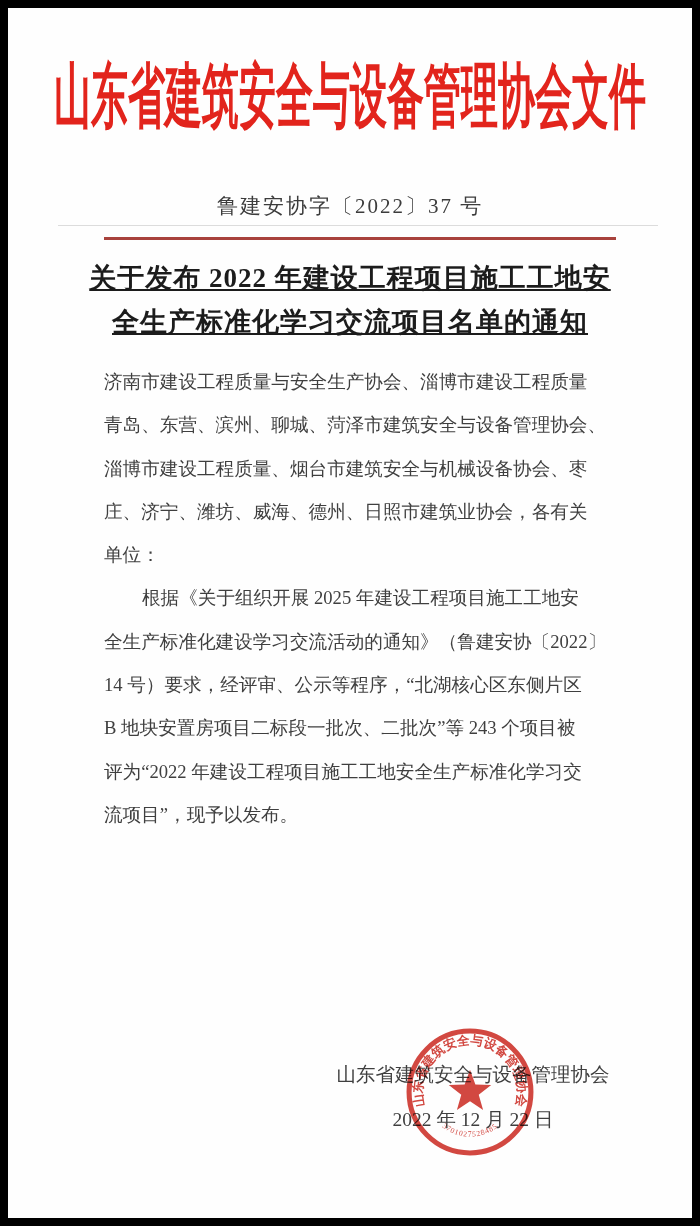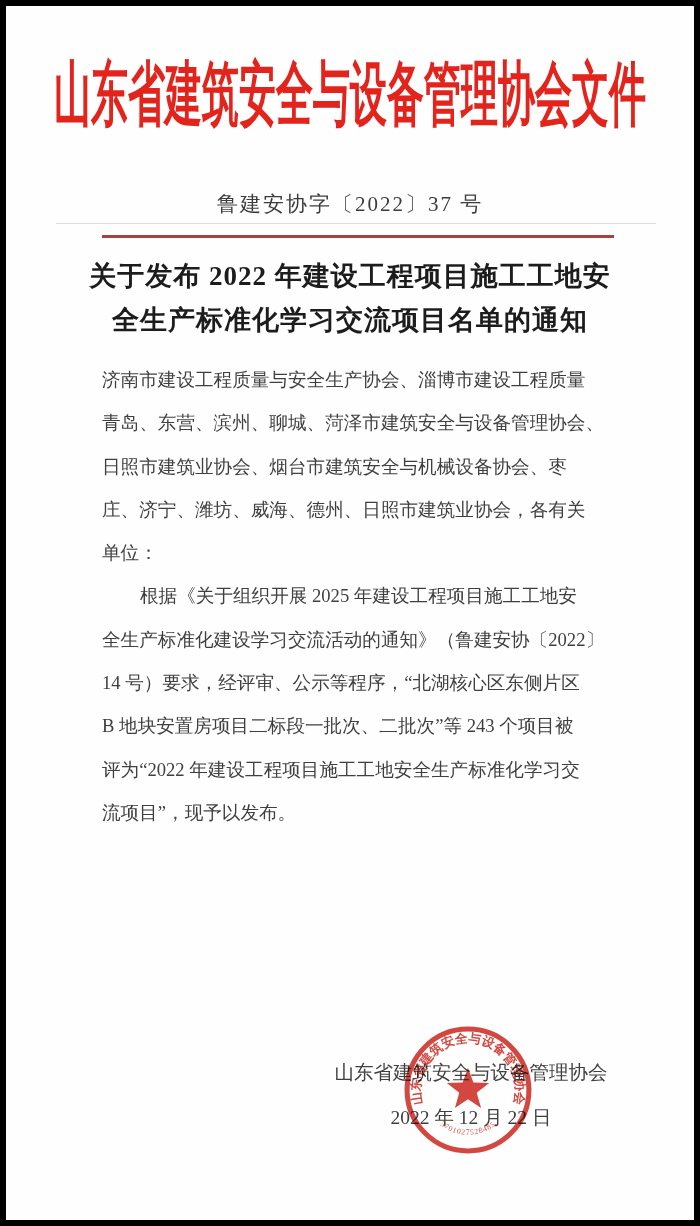--- a/index.html
+++ b/index.html
@@ -1,36 +1,36 @@
 <!DOCTYPE html>
 <html><head>
 <meta charset="utf-8">
 <style>
   html,body{margin:0;padding:0;background:#c9c9c9;}
   .page{
     position:relative;width:700px;height:1226px;box-sizing:border-box;
-    background:#fefefe;border:6px solid #000000;overflow:hidden;
+    background:#fefefe;border:8px solid #000000;overflow:hidden;
     font-family:"Liberation Serif","DejaVu Serif",serif;
   }
   .org-title{
     position:absolute;top:42px;left:0;width:100%;text-align:center;
     font-size:37px;font-weight:bold;color:#e2241c;white-space:nowrap;
     transform:scaleY(1.9);transform-origin:50% 0;
   }
   .doc-number{
     position:absolute;top:184px;left:0;width:100%;text-align:center;
     font-size:21px;color:#3c3c3c;letter-spacing:2px;white-space:nowrap;
   }
   .scan-line{position:absolute;top:217px;left:50px;width:600px;height:1px;background:#dcdcdc;}
   .red-rule{position:absolute;top:229px;left:96px;width:512px;height:3px;background:#a8423c;}
   .doc-title{
     position:absolute;top:248px;left:0;width:100%;margin:0;text-align:center;
     font-size:27px;line-height:44px;font-weight:bold;color:#1c1c1c;letter-spacing:1px;
   }
-  .doc-title .tline{display:block;white-space:nowrap;}
+  .doc-title .tline{display:block;white-space:nowrap;text-decoration:underline;}
   .body-text{
     position:absolute;top:352px;left:96px;width:516px;
     font-size:18.6px;line-height:43.3px;color:#3f3f3f;
   }
   .body-text p{margin:0;padding:0;}
   .para-attachment{margin-top:32px !important;}
   .line{display:block;white-space:nowrap;}
   .indent{padding-left:38px;}
   .signature{
     position:absolute;top:1044px;left:322px;width:286px;text-align:center;
@@ -56,21 +56,21 @@
 
   <h1 class="doc-title">
     <span class="tline">关于发布 2022 年建设工程项目施工工地安</span>
     <span class="tline">全生产标准化学习交流项目名单的通知</span>
   </h1>
 
   <div class="body-text">
     <p>
       <span class="line">济南市建设工程质量与安全生产协会、淄博市建设工程质量</span>
       <span class="line">青岛、东营、滨州、聊城、菏泽市建筑安全与设备管理协会、</span>
-      <span class="line">日照市建筑业协会、烟台市建筑安全与机械设备协会、枣</span>
+      <span class="line">淄博市建设工程质量、烟台市建筑安全与机械设备协会、枣</span>
       <span class="line">庄、济宁、潍坊、威海、德州、日照市建筑业协会，各有关</span>
       <span class="line">单位：</span>
     </p>
     <p>
       <span class="line indent">根据《关于组织开展 2025 年建设工程项目施工工地安</span>
       <span class="line">全生产标准化建设学习交流活动的通知》（鲁建安协〔2022〕</span>
       <span class="line">14 号）要求，经评审、公示等程序，“北湖核心区东侧片区</span>
       <span class="line">B 地块安置房项目二标段一批次、二批次”等 243 个项目被</span>
       <span class="line">评为“2022 年建设工程项目施工工地安全生产标准化学习交</span>
       <span class="line">流项目”，现予以发布。</span>

